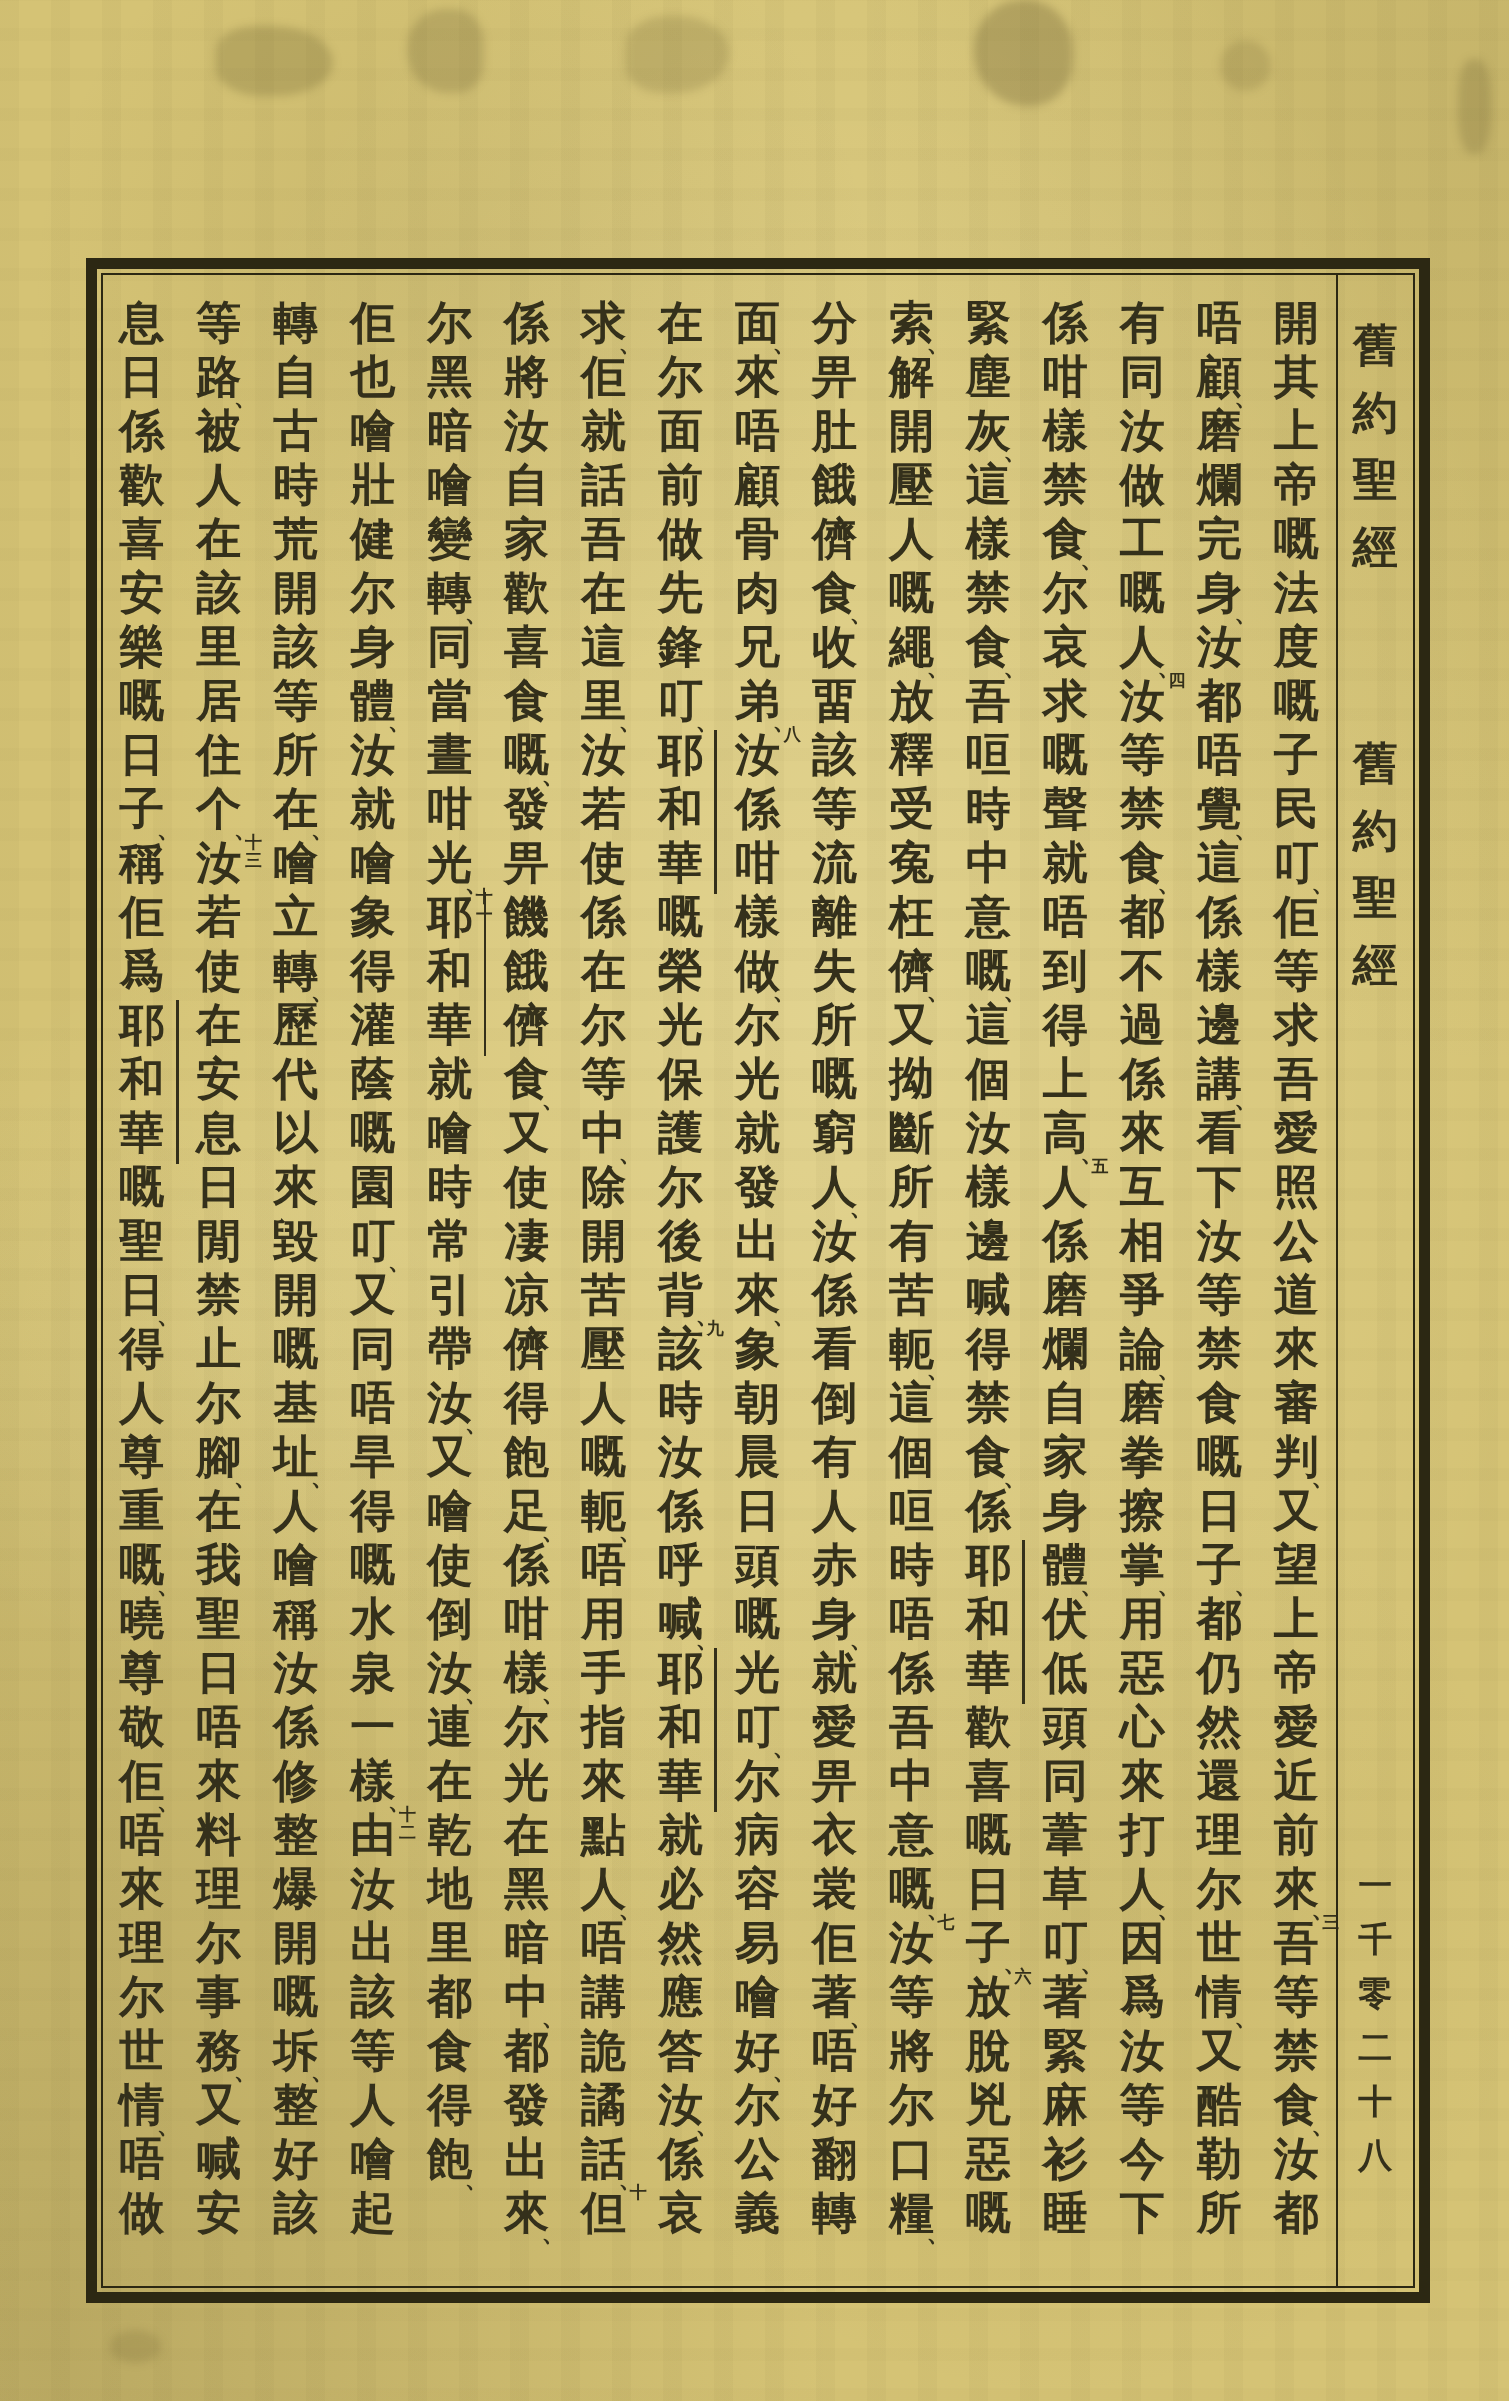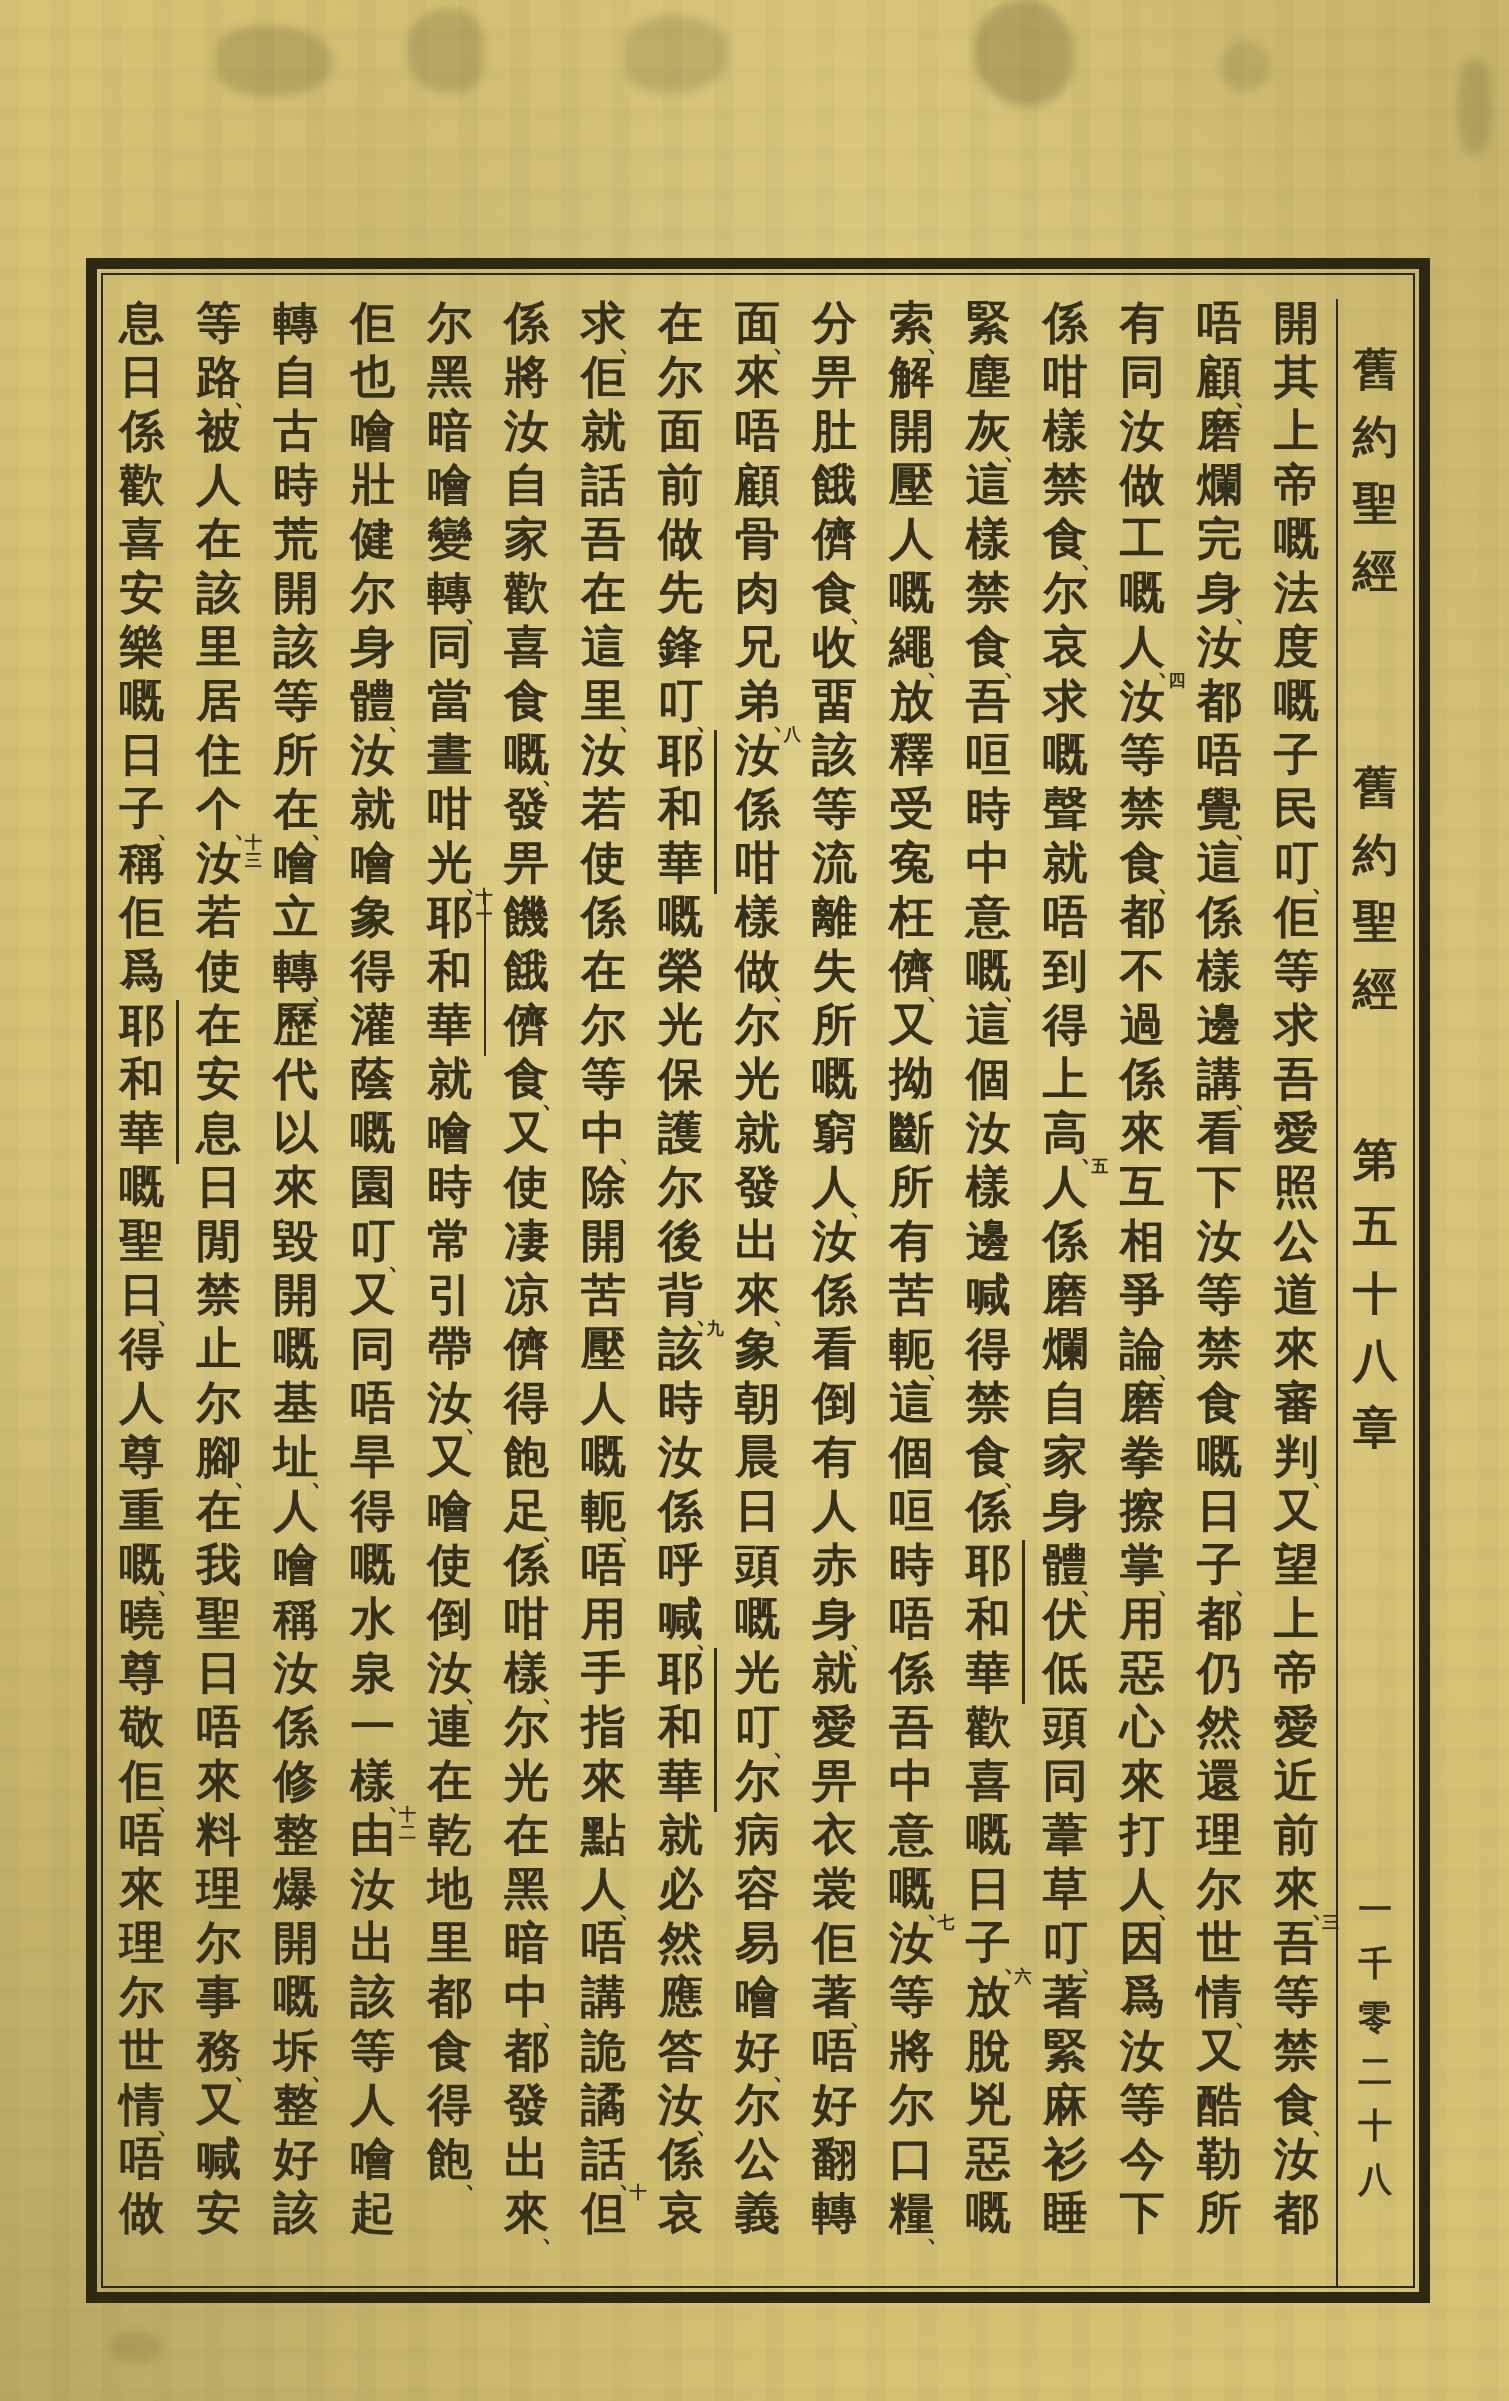--- a/index.html
+++ b/index.html
@@ -31,21 +31,20 @@
     border:11px solid #2c2813;box-sizing:border-box;
   }
   .frame-inner{
     position:absolute;inset:3.7px;border:2.2px solid #2c2813;
   }
   .text-area{position:absolute;inset:0.7px;}
   
   .header-col{
     position:absolute;top:0;bottom:0;right:0;width:75px;
     border-left:2.2px solid #2c2813;
-    margin-top:24px;
   }
   .vtext{
     position:absolute;left:50%;transform:translateX(-50%);
     width:51px;word-break:break-all;text-align:center;
     font-weight:bold;font-size:45px;line-height:67px;white-space:normal;
   }
   .vtext.pagenum{font-size:34px;line-height:54px;}
   
   .body-cols{
     position:absolute;left:0;top:0;bottom:0;right:78px;
@@ -693,21 +692,20 @@
               <div class="ch">世</div>
               <div class="ch">情<span class="punct">、</span></div>
               <div class="ch">唔</div>
               <div class="ch">做</div>
             </div>
           </div>
 
         <div class="header-col">
           <span class="vtext" style="top:38px">舊約聖經</span>
           <span class="vtext" style="top:456px">舊約聖經</span>
-          <span class="vtext" style="top:828px">第五十八章</span>
           <span class="vtext pagenum" style="top:1584px">一千零二十八</span>
         </div>
 
       </div>
     </div>
   </div>
 </div>
 
 
 </body></html>

